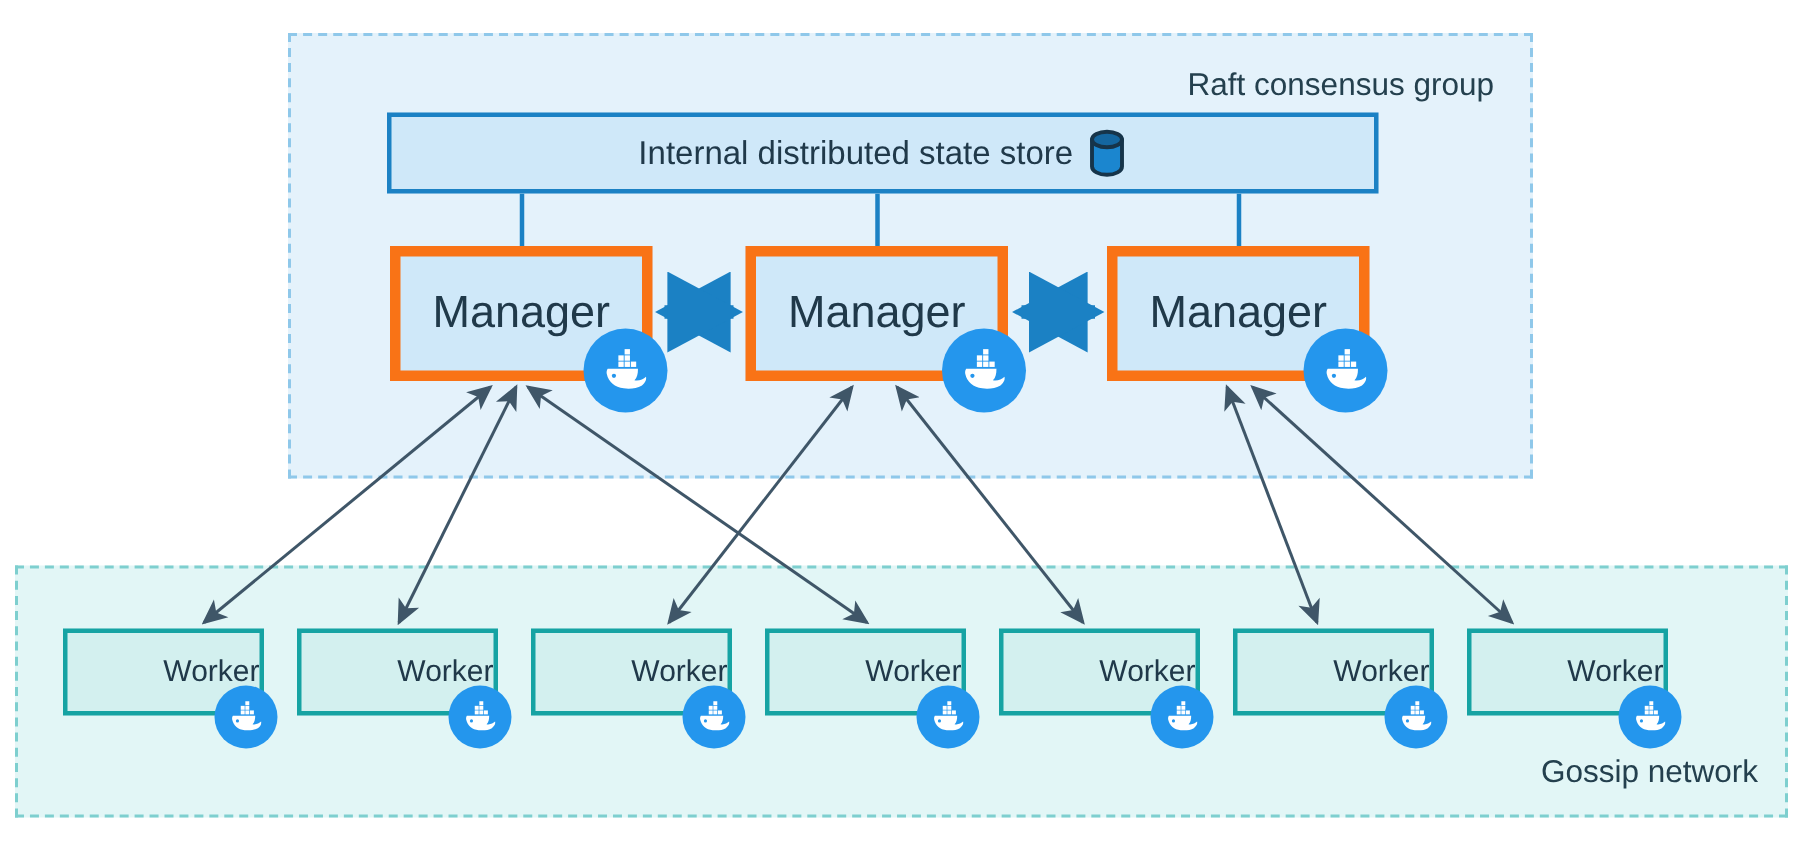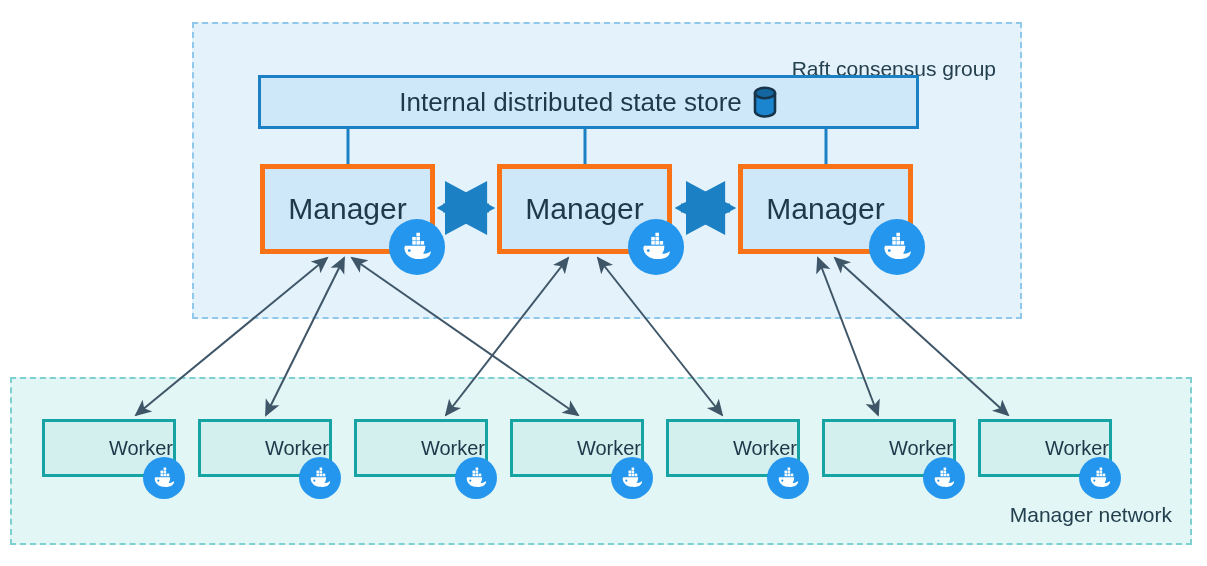--- a/index.html
+++ b/index.html
@@ -55,21 +55,21 @@
 
   .group-label {
     position: absolute;
     color: #24404e;
     font-size: 21px;
     line-height: 1;
     white-space: nowrap;
   }
   #raft-label {
     right: 24px;
-    top: 34px;
+    top: 22px;
   }
   #gossip-label {
     right: 18px;
     bottom: 18px;
   }
 
   
   .node {
     position: absolute;
     box-sizing: border-box;
@@ -80,29 +80,29 @@
     white-space: nowrap;
   }
 
   .state-store {
     left: 258px;
     top: 75px;
     width: 661px;
     height: 54px;
     background: #cfe8f9;
     border: 3px solid #1b81c4;
-    font-size: 26px;
+    font-size: 22px;
     gap: 10px;
   }
 
   .manager {
     width: 175px;
     height: 90px;
     background: #cfe8f9;
-    border: 5px solid #f97316;
+    border: 7px solid #f97316;
     font-size: 30px;
     top: 164px;
   }
   #manager-1 { left: 260px; }
   #manager-2 { left: 497px; }
   #manager-3 { left: 738px; }
 
   .worker {
     width: 134px;
     height: 58px;
@@ -147,21 +147,21 @@
 </head>
 <body>
 
 <div id="diagram-root">
 
   <div class="group-box" id="raft-group">
     <div class="group-label txt" id="raft-label">Raft consensus group</div>
   </div>
 
   <div class="group-box" id="gossip-group">
-    <div class="group-label txt" id="gossip-label">Manager network</div>
+    <div class="group-label txt" id="gossip-label">Gossip network</div>
   </div>
 
   <svg class="svg-layer" viewBox="0 0 1207 566" xmlns="http://www.w3.org/2000/svg">
     <defs>
       <marker id="gray-head" markerWidth="9" markerHeight="9" refX="7.4" refY="4.5" orient="auto" markerUnits="strokeWidth">
         <path d="M0,0.7 L8.4,4.5 L0,8.3 L2.1,4.5 Z" fill="#3f5668"></path>
       </marker>
       <marker id="gray-tail" markerWidth="9" markerHeight="9" refX="1.0" refY="4.5" orient="auto" markerUnits="strokeWidth">
         <path d="M8.4,0.7 L0,4.5 L8.4,8.3 L6.3,4.5 Z" fill="#3f5668"></path>
       </marker>

